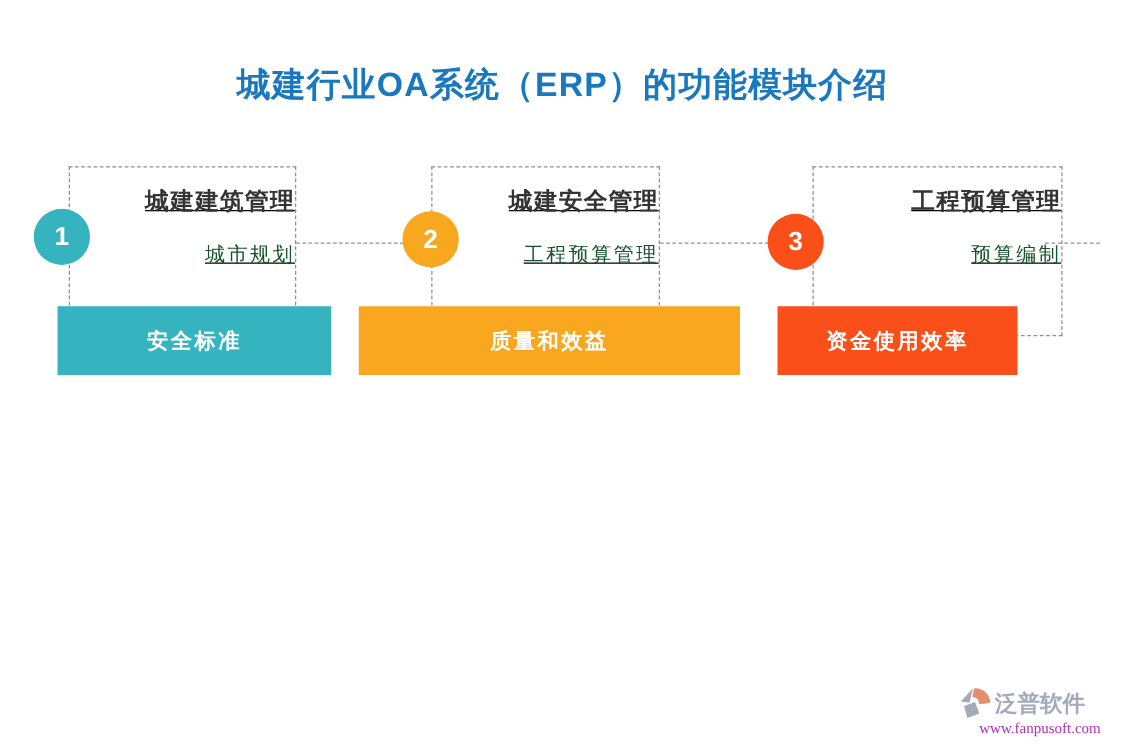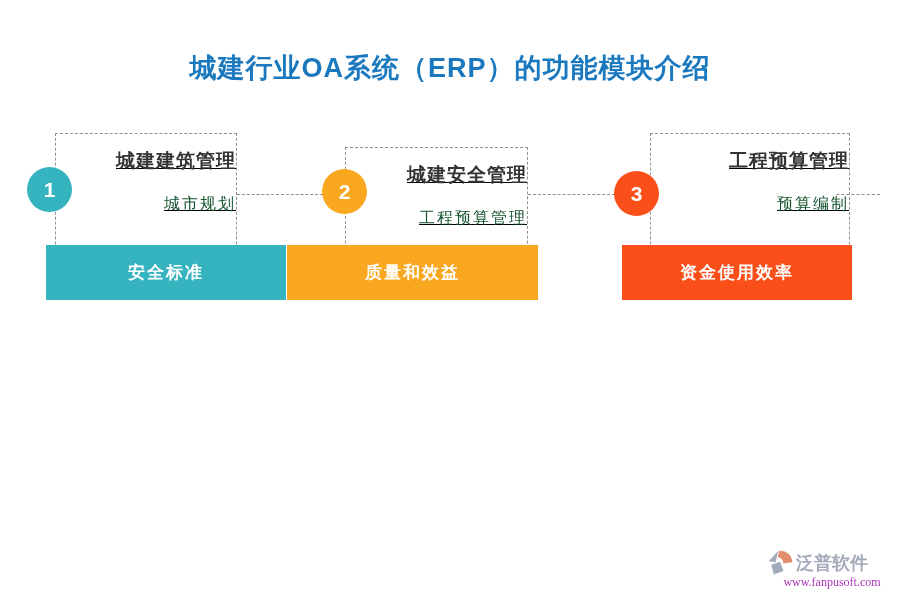--- a/index.html
+++ b/index.html
@@ -3,36 +3,36 @@
 <meta charset="utf-8">
 <style>
   html,body{margin:0;padding:0;background:#ffffff;}
   .page{position:relative;width:900px;height:600px;background:#ffffff;overflow:hidden;
         font-family:"Liberation Sans","DejaVu Sans",sans-serif;padding-left:32px;}
   .title{position:absolute;left:0;top:50px;width:900px;text-align:center;
          font-size:27px;font-weight:bold;color:#1a78be;letter-spacing:1px;}
   .dashed-box{position:absolute;border:1px dashed #909090;box-sizing:border-box;
               background:transparent;z-index:1;text-align:right;text-decoration:underline;}
   .box-1{left:55px;top:133px;width:182px;height:136px;}
-  .box-2{left:345px;top:147px;width:183px;height:136px;}
+  .box-2{left:345px;top:133px;width:183px;height:136px;}
   .box-3{left:650px;top:133px;width:200px;height:136px;}
   .m-heading{margin-top:14px;font-size:19px;font-weight:bold;color:#333333;letter-spacing:1px;}
   .m-subtitle{margin-top:20px;font-size:16px;color:#14532d;letter-spacing:2px;}
   .num-circle{position:absolute;width:45px;height:45px;border-radius:50%;z-index:3;
               display:flex;align-items:center;justify-content:center;
               color:#ffffff;font-size:21px;font-weight:bold;}
   .circle-1{left:27px;top:167px;background:#35b4c0;}
   .circle-2{left:322px;top:169px;background:#f9a71e;}
   .circle-3{left:614px;top:171px;background:#fa4f18;}
   .label-bar{position:absolute;top:245px;height:55px;z-index:2;
              display:flex;align-items:center;justify-content:center;
              color:#ffffff;font-size:17px;font-weight:bold;letter-spacing:2px;}
-  .bar-1{left:46px;width:240px;background:#35b4c0;}
-  .bar-2{left:287px;width:251px;background:#f9a71e;}
-  .bar-3{left:622px;width:230px;background:#fa4f18;}
+  .bar-1{left:46px;width:219px;background:#35b4c0;}
+  .bar-2{left:287px;width:305px;background:#f9a71e;}
+  .bar-3{left:622px;width:192px;background:#fa4f18;}
   .connector{position:absolute;top:194px;height:0;border-top:1px dashed #909090;z-index:0;}
   .conn-1{left:237px;width:86px;}
   .conn-2{left:528px;width:87px;}
   .conn-3{left:836px;width:44px;}
   .watermark{position:absolute;left:766px;top:549px;width:132px;opacity:0.9;}
   .wm-row{display:flex;align-items:center;}
   .wm-icon{width:28px;height:28px;flex:0 0 28px;margin-right:2px;}
   .wm-brand{font-size:18px;font-weight:bold;color:#9aa1b3;white-space:nowrap;letter-spacing:0px;}
   .wm-url{margin-top:-2px;font-family:"Liberation Serif","DejaVu Serif",serif;
           font-size:12px;color:#a21caf;text-align:center;white-space:nowrap;}

